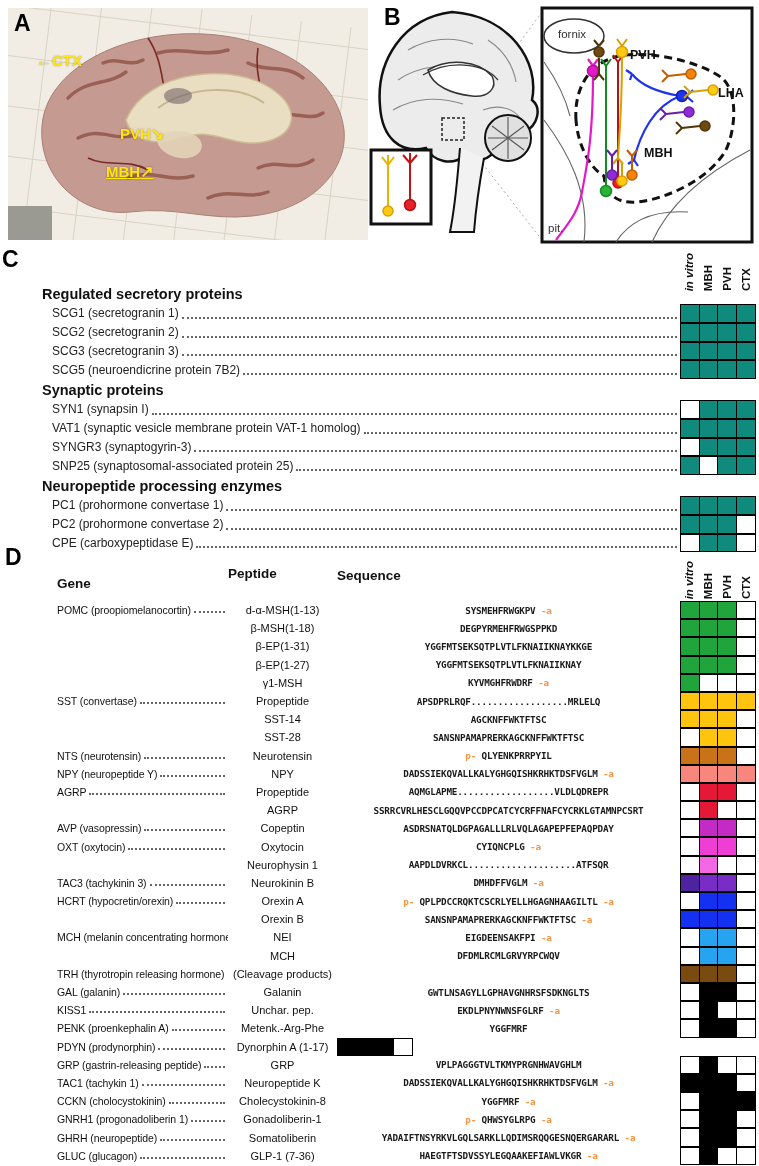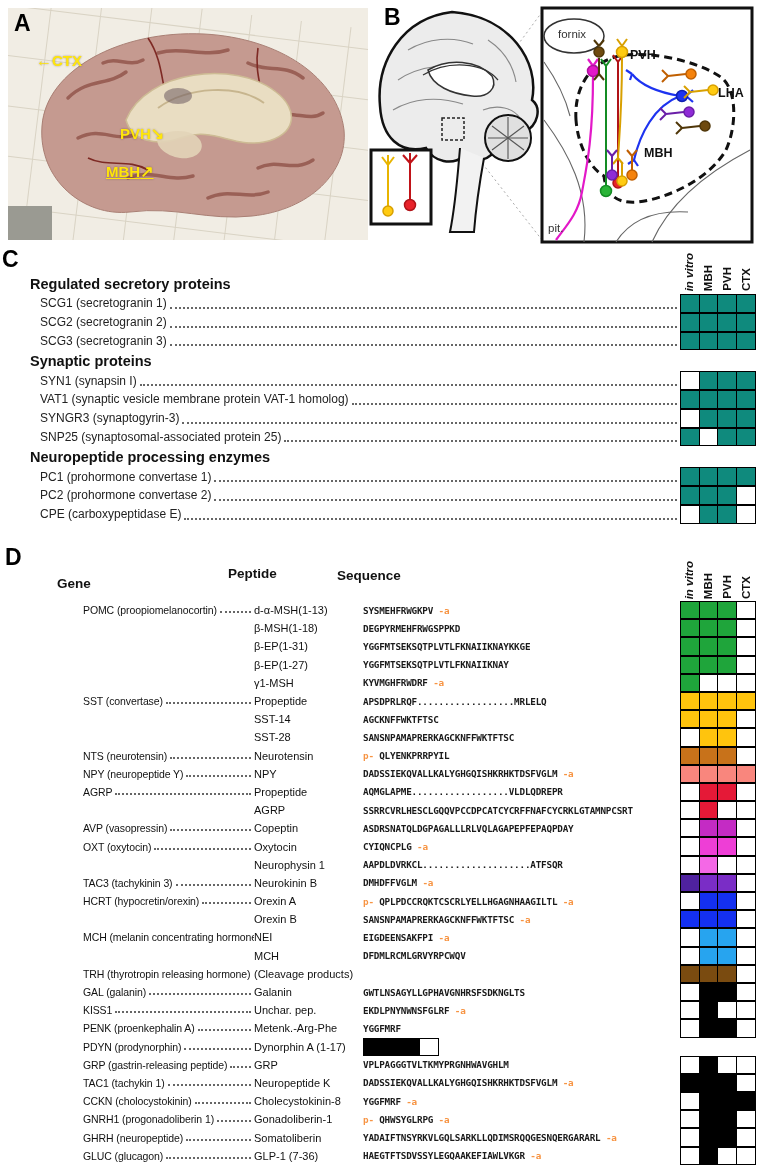--- a/index.html
+++ b/index.html
@@ -25,30 +25,30 @@
   .cell:first-child{margin-left:0;}
   .leader{flex:1;border-bottom:2px dotted #666;height:0;align-self:flex-end;
     margin:0 3px 4px 3px;min-width:0;}
   .rot{position:absolute;display:flex;align-items:flex-end;}
   .rot span{width:19px;writing-mode:vertical-rl;transform:rotate(180deg);
     font-size:11.5px;font-weight:bold;white-space:nowrap;line-height:19px;}
   .rot span.italic{font-style:italic;}
   
   #panelC{position:absolute;left:0;top:246px;width:759px;height:296px;}
   #c-rot{left:680px;top:0;width:76px;height:45px;}
-  #c-content{position:absolute;left:0;top:27px;right:3px;}
+  #c-content{position:absolute;left:0;top:37px;right:3px;padding-left:12px;}
   .c-sec-title{margin:2px 0 0 30px;font-weight:bold;font-size:14.5px;height:19px;line-height:19px;}
   .c-row{display:flex;align-items:center;height:18.75px;padding-left:40px;}
   .c-name{font-size:12px;color:#222;white-space:nowrap;}
   
   #panelD{position:absolute;left:0;top:542px;width:759px;height:624px;}
   #d-rot{left:680px;top:2px;width:76px;height:55px;}
   .d-col-head{position:absolute;font-weight:bold;font-size:13.5px;}
   #d-rows{position:absolute;left:0;top:59px;right:3px;}
-  .d-row{display:flex;align-items:center;height:18.2px;padding-left:83px;}
+  .d-row{display:flex;align-items:center;height:18.2px;padding-left:57px;text-align:center;}
   .d-gene{width:171px;flex:0 0 171px;display:flex;align-items:center;
     font-size:10.5px;letter-spacing:-0.1px;white-space:nowrap;overflow:hidden;}
   .d-gene .leader{margin-bottom:3px;}
   .d-pep{width:109px;flex:0 0 109px;font-size:11px;white-space:nowrap;overflow:hidden;}
   .d-seq{flex:1;font-family:"DejaVu Sans Mono",monospace;font-weight:bold;font-size:9.3px;
     letter-spacing:-0.2px;white-space:nowrap;overflow:hidden;color:#1a1a1a;}
   .seq-pre,.seq-suf{color:#f79443;}
 </style>
 </head>
 <body>
@@ -298,20 +298,30 @@
       <div class="c-row">
     <span class="c-name">SCG3 (secretogranin 3)</span>
     <span class="leader"></span>
     <span class="cells">
           <span class="cell" style="background: rgb(15, 138, 125);"></span>
           <span class="cell" style="background: rgb(15, 138, 125);"></span>
           <span class="cell" style="background: rgb(15, 138, 125);"></span>
           <span class="cell" style="background: rgb(15, 138, 125);"></span>
         </span>
   </div>
+      <div class="c-row">
+    <span class="c-name">SCG5 (neuroendicrine protein 7B2)</span>
+    <span class="leader"></span>
+    <span class="cells">
+          <span class="cell" style="background: rgb(15, 138, 125);"></span>
+          <span class="cell" style="background: rgb(15, 138, 125);"></span>
+          <span class="cell" style="background: rgb(15, 138, 125);"></span>
+          <span class="cell" style="background: rgb(15, 138, 125);"></span>
+        </span>
+  </div>
       <div class="c-sec-title">Synaptic proteins</div>
       <div class="c-row">
     <span class="c-name">SYN1 (synapsin I)</span>
     <span class="leader"></span>
     <span class="cells">
           <span class="cell" style="background: rgb(255, 255, 255);"></span>
           <span class="cell" style="background: rgb(15, 138, 125);"></span>
           <span class="cell" style="background: rgb(15, 138, 125);"></span>
           <span class="cell" style="background: rgb(15, 138, 125);"></span>
         </span>

